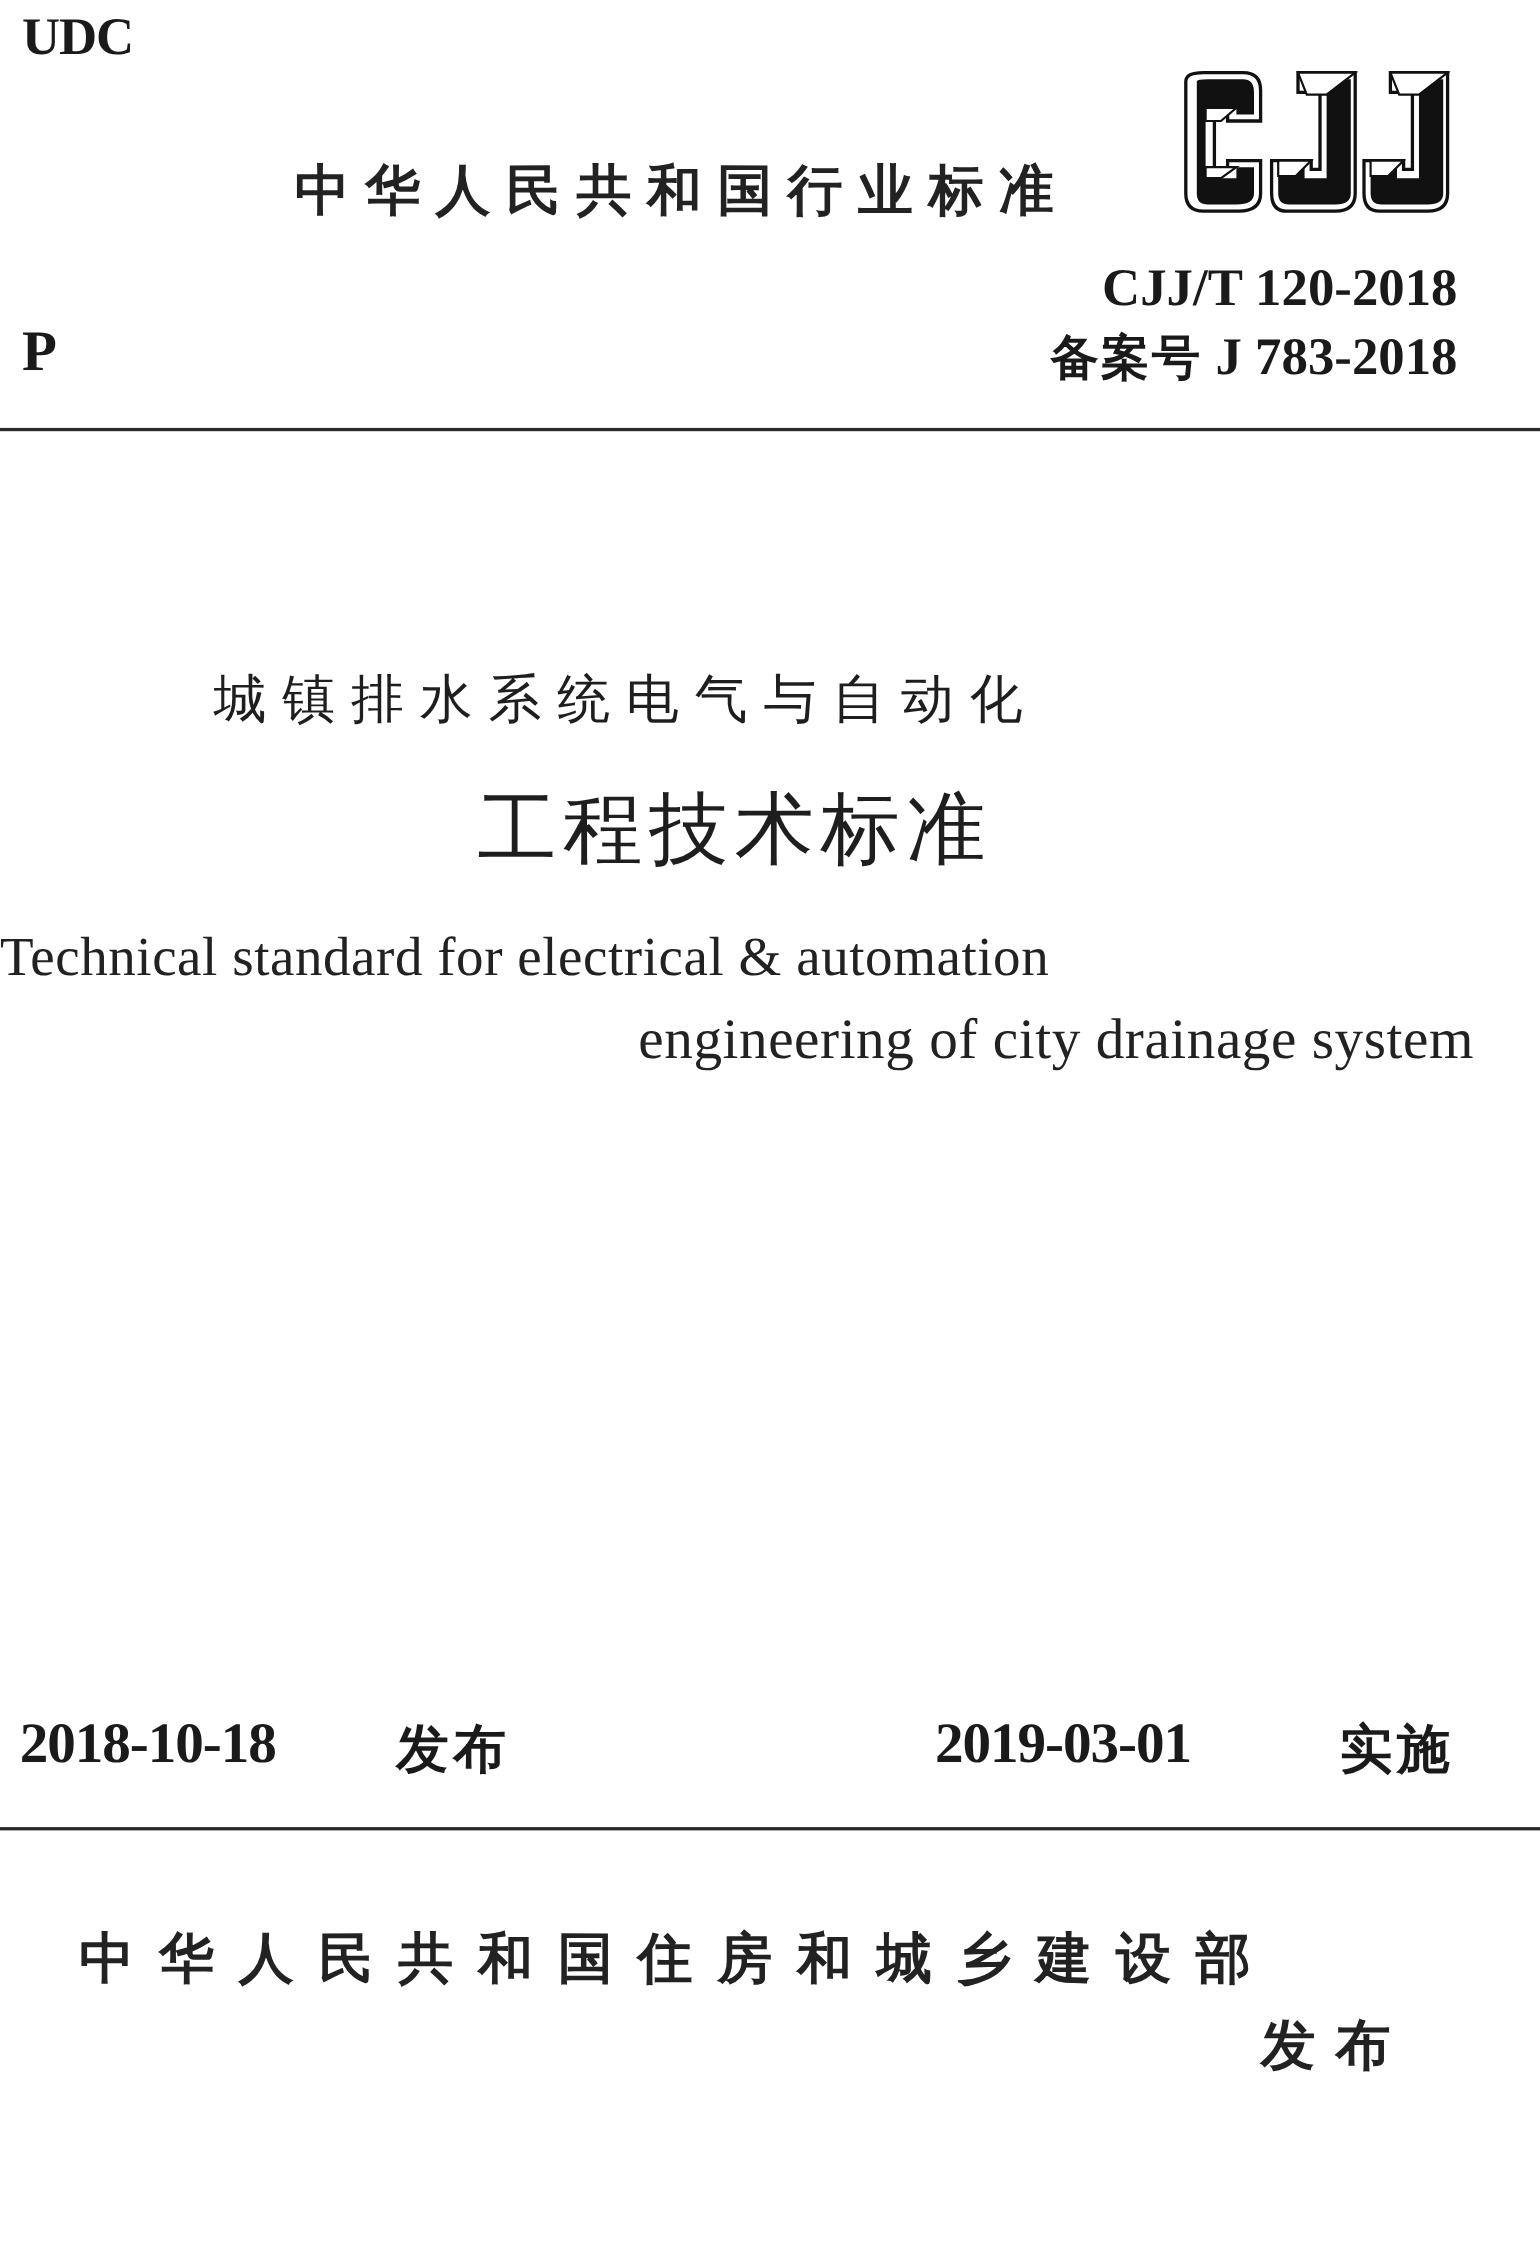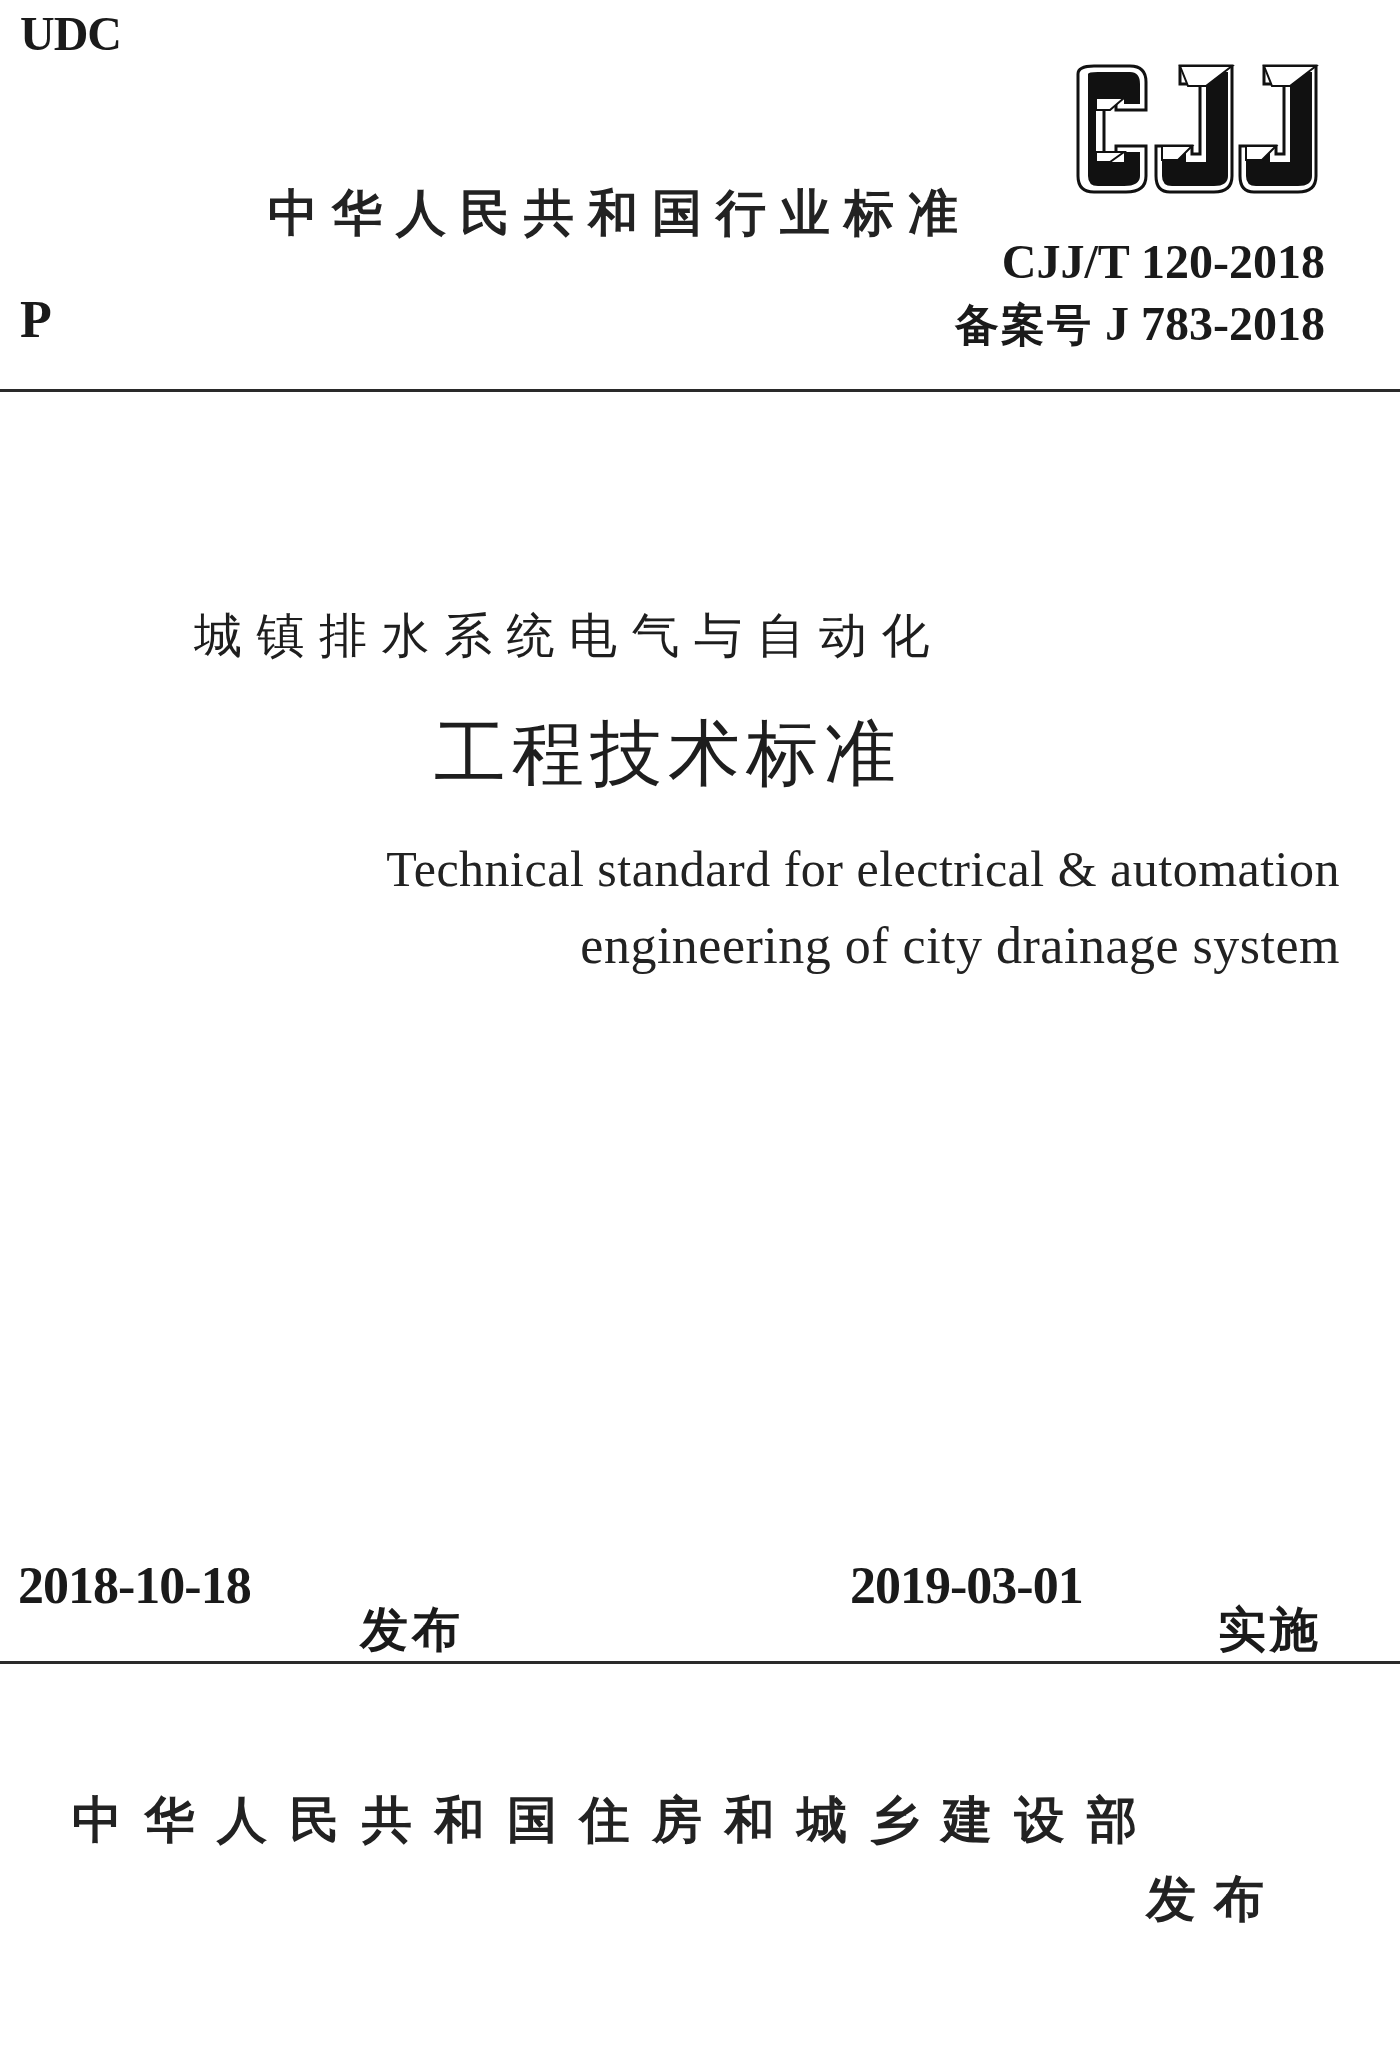--- a/index.html
+++ b/index.html
@@ -1,34 +1,34 @@
 <!DOCTYPE html>
 <html><head>
 <meta charset="utf-8">
 <style>
   html, body { margin:0; padding:0; background:#ffffff; }
   body { width:1400px; height:2048px; position:relative; overflow:hidden; color:#1a1a1a; }
   .abs { position:absolute; white-space:nowrap; }
   .serif-b { font-family:"Liberation Serif","DejaVu Serif",serif; font-weight:bold; }
   .serif { font-family:"Liberation Serif","DejaVu Serif",serif; }
-  .sans-b { font-family:"DejaVu Sans","Liberation Sans",sans-serif; font-weight:bold;margin-top:40px; }
+  .sans-b { font-family:"DejaVu Sans","Liberation Sans",sans-serif; font-weight:bold; }
   .rule { position:absolute; left:0; width:1400px; height:3px; background:#2a2a2a; }
 
   #udc { left:20px; top:6px; font-size:48px; letter-spacing:-1px; }
   #industry { left:268px; top:140px; font-size:50px; letter-spacing:14px; color:#222; }
   #logo { left:1064px; top:64px; width:258px; height:130px; }
   #stdno { right:75px; top:234px; font-size:48px; text-align:left; }
   #record { right:75px; top:296px; font-size:48px; text-align:left; }
   #record .cn { font-family:"DejaVu Sans","Liberation Sans",sans-serif; font-weight:bold; font-size:44px; letter-spacing:2px; }
   #pclass { left:20px; top:290px; font-size:52px; }
   #rule1 { top:389px; }
 
   #title1 { left:194px; top:604px; font-size:48px; letter-spacing:14.5px; color:#1e1e1e; }
   #title2 { left:434px; top:706px; font-size:72px; letter-spacing:6px; color:#1e1e1e; }
-  #en1 { left:0; width:1340px; text-align:right; top:840px; font-size:50px; color:#222; letter-spacing:0.5px; }
+  #en1 { left:0; width:1340px; text-align:left; top:840px; font-size:50px; color:#222; letter-spacing:0.5px; }
   #en2 { left:0; width:1340px; text-align:right; top:916px; font-size:52px; color:#222; letter-spacing:0.5px; }
 
   #date1 { left:18px; top:1556px; font-size:52px; letter-spacing:-1px; }
   #date1-label { left:360px; top:1558px; font-size:48px; letter-spacing:4px; }
   #date2 { left:850px; top:1556px; font-size:52px; letter-spacing:-1px; }
   #date2-label { left:1218px; top:1558px; font-size:48px; letter-spacing:4px; }
   #rule2 { top:1661px; }
 
   #publisher { left:72px; top:1747px; font-size:50px; letter-spacing:22.5px; color:#222; }
   #publisher-label { left:1146px; top:1826px; font-size:50px; letter-spacing:18px; color:#222; }

